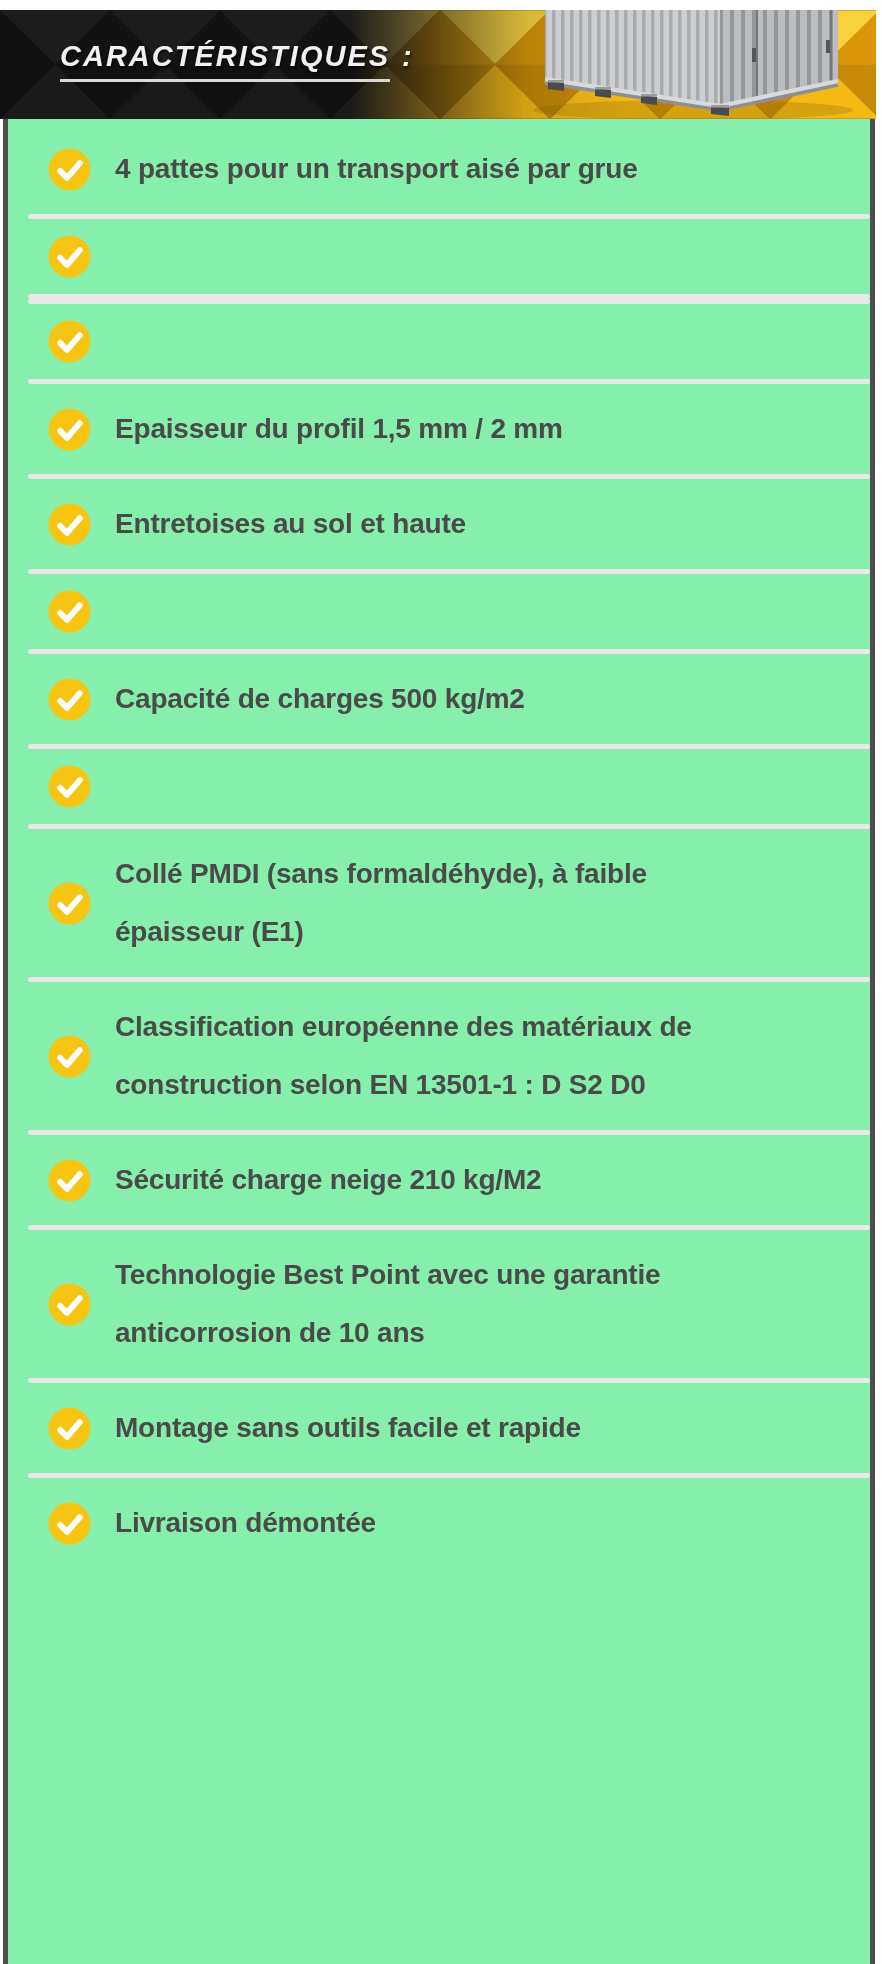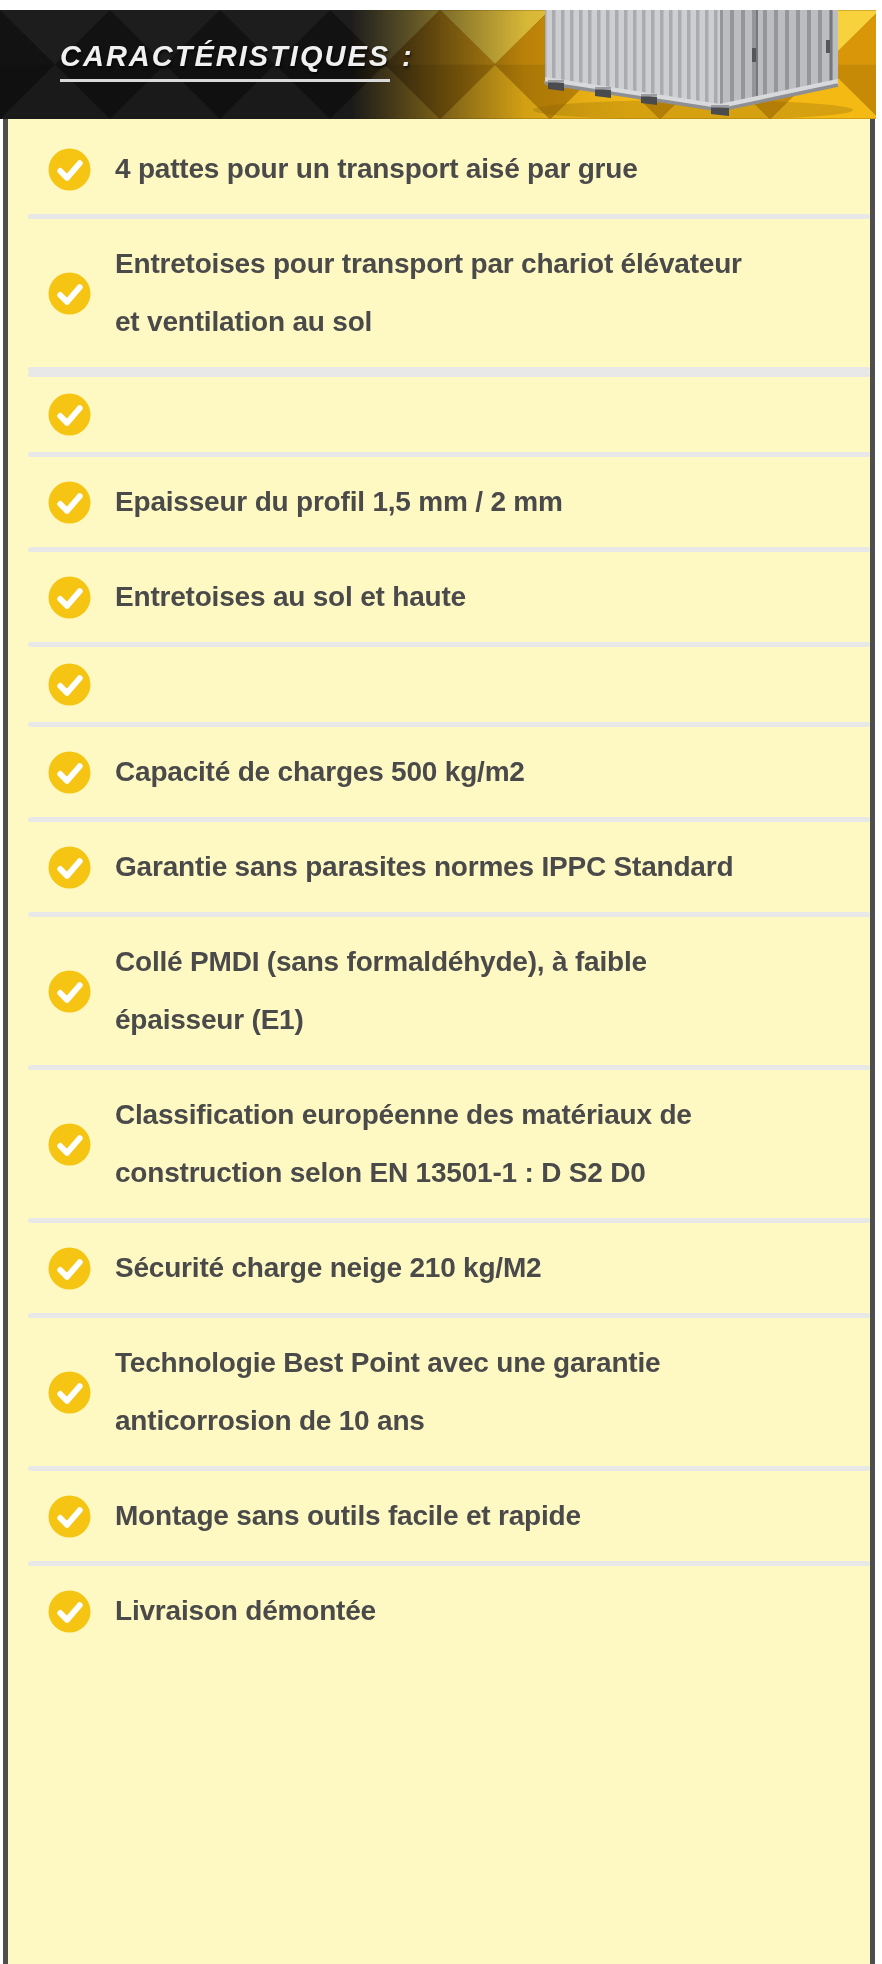--- a/index.html
+++ b/index.html
@@ -46,21 +46,21 @@
     font-weight:bold;
     font-style:italic;
     margin-left:12px;
     text-shadow:1px 2px 3px rgba(0,0,0,.75);
   }
 
   
   .card{
     flex:1 1 auto;
     margin:3px 7px 0 3px;
-    background:#fef9c3;
+    background:#86efac;
     border:5px solid var(--card_border,#4e4e4e);
     border-bottom:none;
     padding:24px 0 0 40px;
   }
   ul.features{
     list-style:none;margin:0;padding:0;
   }
   li.row{
     display:flex;align-items:center;gap:24px;
     padding:16px 0;
@@ -185,22 +185,20 @@
     </li>
     <li class="sep"></li>
 
     <li class="row">
       <span class="check">
         <svg viewBox="0 0 44 44">
             <circle cx="22" cy="22" r="21.5" fill="var(--accent,#f6c513)"></circle>
             <path d="M12.5 23.5 L19.5 30.5 L32.5 15.5" stroke="#ffffff" stroke-width="6" fill="none" stroke-linecap="round" stroke-linejoin="round"></path>
           </svg>
       </span>
-      <span class="txt">Entretoises pour transport par chariot élévateur
-et ventilation au sol</span>
     </li>
     <li class="sep"></li>
 
     <li class="sep"></li>
 
     <li class="row">
       <span class="check">
         <svg viewBox="0 0 44 44">
             <circle cx="22" cy="22" r="21.5" fill="var(--accent,#f6c513)"></circle>
             <path d="M12.5 23.5 L19.5 30.5 L32.5 15.5" stroke="#ffffff" stroke-width="6" fill="none" stroke-linecap="round" stroke-linejoin="round"></path>
@@ -252,21 +250,20 @@
     </li>
     <li class="sep"></li>
 
     <li class="row">
       <span class="check">
         <svg viewBox="0 0 44 44">
             <circle cx="22" cy="22" r="21.5" fill="var(--accent,#f6c513)"></circle>
             <path d="M12.5 23.5 L19.5 30.5 L32.5 15.5" stroke="#ffffff" stroke-width="6" fill="none" stroke-linecap="round" stroke-linejoin="round"></path>
           </svg>
       </span>
-      <span class="txt">Garantie sans parasites normes IPPC Standard</span>
     </li>
     <li class="sep"></li>
 
     <li class="row">
       <span class="check">
         <svg viewBox="0 0 44 44">
             <circle cx="22" cy="22" r="21.5" fill="var(--accent,#f6c513)"></circle>
             <path d="M12.5 23.5 L19.5 30.5 L32.5 15.5" stroke="#ffffff" stroke-width="6" fill="none" stroke-linecap="round" stroke-linejoin="round"></path>
           </svg>
       </span>

